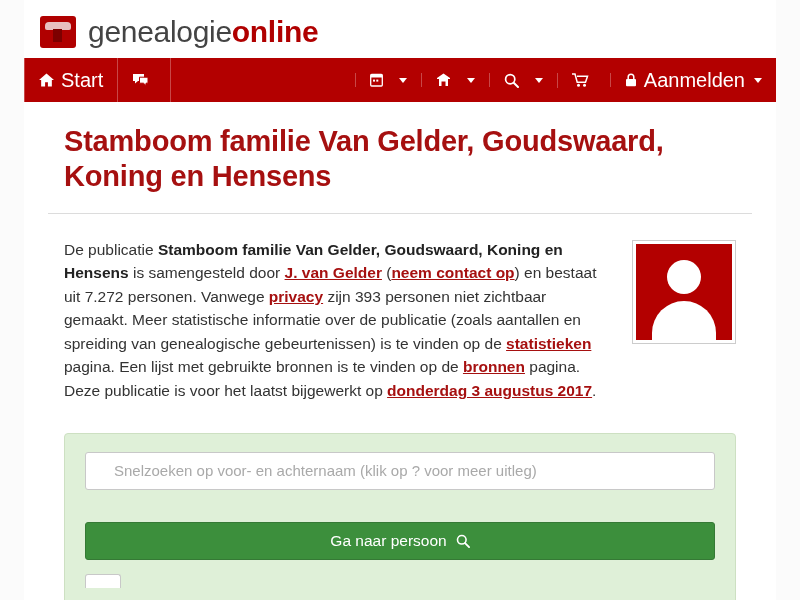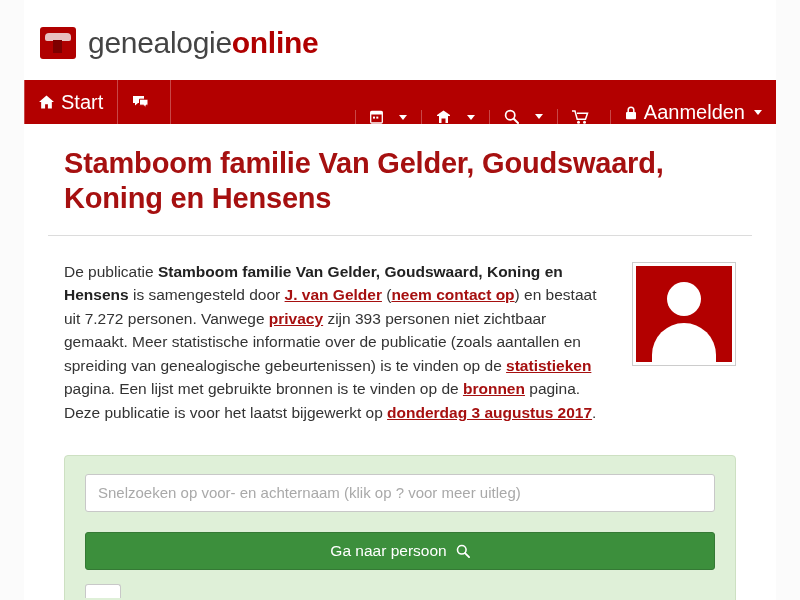--- a/index.html
+++ b/index.html
@@ -24,21 +24,21 @@
     background: #ffffff;
     min-height: 600px;
     position: relative;
   }
 
   
   .brand {
     display: flex;
     align-items: center;
     padding: 14px 0 8px 16px;
-    height: 80px;
+    height: 58px;
   }
   .brand-logo {
     width: 36px;
     height: 32px;
     background: #b00000;
     border-radius: 3px;
     position: relative;
     margin-right: 12px;
     overflow: hidden;
   }
@@ -68,21 +68,21 @@
 
   
   .navbar {
     background: #b30000;
     height: 44px;
     display: flex;
     align-items: stretch;
     position: relative;
   }
   .nav-left { display: flex; align-items: stretch; }
-  .nav-right { display: flex; align-items: flex-end; margin-left: auto; }
+  .nav-right { display: flex; align-items: center; margin-left: auto; }
   .nav-item {
     display: flex;
     align-items: center;
     gap: 7px;
     padding: 0 14px;
     color: #ffffff;
     font-size: 20px;
     border-right: 1px solid rgba(255,255,255,0.28);
     white-space: nowrap;
     cursor: pointer;
@@ -180,30 +180,30 @@
     background: #dff0d8;
     border: 1px solid #cde0c2;
     border-radius: 4px;
     padding: 18px 20px 20px 20px;
   }
   .search-input {
     width: 100%;
     height: 38px;
     border: 1px solid #c8c8c8;
     border-radius: 3px;
-    padding: 0 12px;
+    padding: 0 28px;
     font-size: 15px;
     color: #555555;
     background: #ffffff;
     font-family: "Liberation Sans", sans-serif;
     outline: none;
   }
   .search-input::placeholder { color: #a9a9a9; }
   .search-btn {
-    margin-top: 20px;
+    margin-top: 32px;
     width: 100%;
     height: 38px;
     background: #3c8f3c;
     border: 1px solid #357935;
     border-radius: 3px;
     color: #ffffff;
     font-size: 15.5px;
     display: flex;
     align-items: center;
     justify-content: center;

